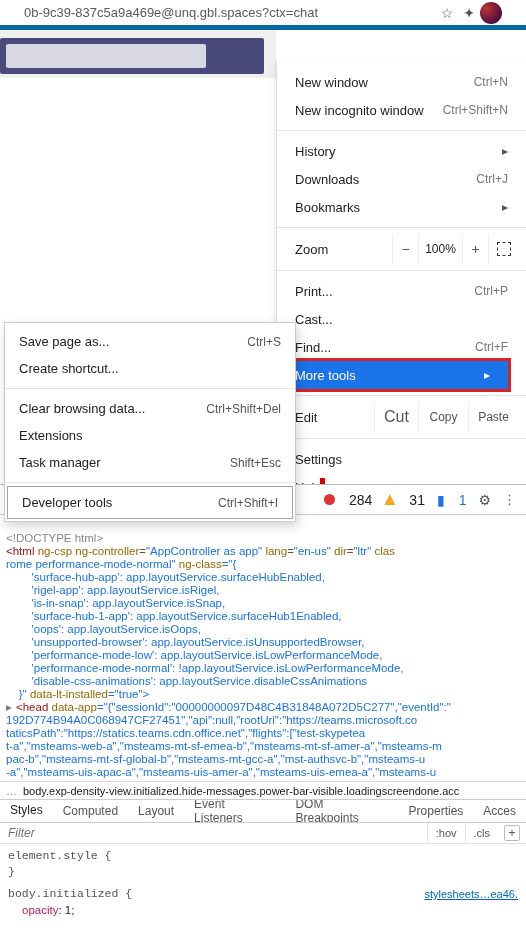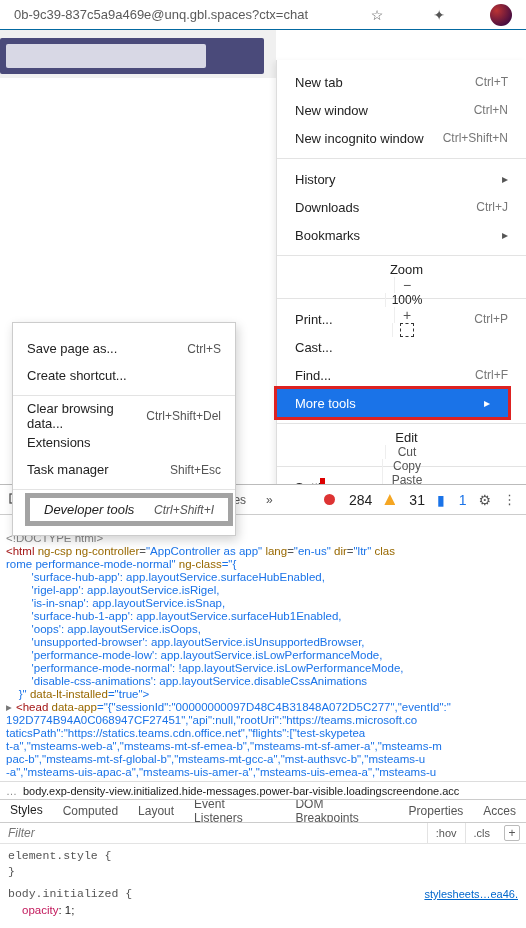--- a/index.html
+++ b/index.html
@@ -1,51 +1,51 @@
 <!DOCTYPE html>
 <html><head>
 <meta charset="utf-8">
 <style>
   * { box-sizing: border-box; margin: 0; padding: 0; font-family: -apple-system, BlinkMacSystemFont, "Segoe UI", Arial, sans-serif; }
   body { width: 526px; height: 928px; background: #fff; overflow: hidden; font-size: 13px; color: #222; }
   .grow { flex: 1; }
   
   
-  .addr-bar { height: 30px; display: flex; align-items: center; padding: 0 14px; border-bottom: 1px solid #0369a1; background:#fff;gap:40px; }
+  .addr-bar { height: 30px; display: flex; align-items: center; padding: 0 24px; border-bottom: 5px solid #0369a1; background:#fff; }
   .addr-text { flex:1; font-size:13px; color:#5a5a5a; white-space:nowrap; overflow:hidden; }
   .addr-icon { width:22px; height:22px; display:flex; align-items:center; justify-content:center; font-size:14px; color:#555; }
   .avatar { width:22px; height:22px; border-radius:50%; background: radial-gradient(circle at 30% 30%, #b33, #204); }
   
   .content-bg { background:#fff; position:relative; }
   .purple-strip { position:absolute; top:0; left:0; width:276px; height:48px; background:#f0f0f0; }
   .purple-strip::before { content:""; position:absolute; left:0; top:8px; width:264px; height:36px; background:#4a4a7a; border-radius:2px; }
   .purple-strip::after { content:""; position:absolute; left:6px; top:14px; width:200px; height:24px; background:#d8d8e5; border-radius:2px; }
   
   
   .menu { position:absolute; top:30px; left:276px; width:250px; background:#fff; border-left:1px solid #ddd; box-shadow:-2px 2px 6px rgba(0,0,0,.08); padding:8px 0; }
   .mi { display:flex; align-items:center; height:28px; padding:0 18px; font-size:13px; color:#222; cursor:default; }
   .mi .lbl { flex:1; }
   .mi .sc { color:#777; font-size:12px; }
   .mi .arw { color:#555; font-size:12px; margin-left:8px; }
   .sep { height:1px; background:#e3e3e3; margin:6px 0; }
   .mi.hl { background:#1a73e8; color:#fff; border:3px solid #d22; margin:-3px 15px -3px -3px; height:34px; }
   .mi.hl .sc, .mi.hl .arw { color:#fff; }
-  .zoom-row { display:flex; align-items:center; height:30px; padding:0 8px 0 18px;flex-direction:column; }
+  .zoom-row { display:flex; align-items:center; height:30px; padding:0 8px 0 18px; }
   .zoom-row .zlbl { flex:1; }
   .zcell { width:26px; text-align:center; color:#555; font-size:14px; border-left:1px solid #eee; height:100%; display:flex; align-items:center; justify-content:center; }
   .zcell.val { width:44px; font-size:12px; color:#222; }
   .zfs { width:30px; }
   .fs-icon { width:14px; height:14px; border:1.5px dashed #333; position:relative; }
   
   
-  .submenu { position:absolute; top:292px; left:12px; width:224px; background:#fff; border:1px solid #ccc; box-shadow:2px 4px 10px rgba(0,0,0,.18); padding:12px 0; z-index:3; }
+  .submenu { position:absolute; top:292px; left:4px; width:292px; background:#fff; border:1px solid #ccc; box-shadow:2px 4px 10px rgba(0,0,0,.18); padding:5px 0; z-index:3; }
   .smi { display:flex; align-items:center; height:27px; padding:0 14px; font-size:13px; color:#222; }
   .smi .lbl { flex:1; }
   .smi .sc { color:#555; font-size:12px; }
-  .smi.boxed { border:5px solid #a3a3a3; margin:-3px 2px -3px 12px; height:33px;font-style:italic; }
+  .smi.boxed { border:1px solid #a3a3a3; margin:-3px 2px -3px 2px; height:33px; }
   
   
   .arrow { position:absolute; left:313px; top:448px; width:20px; height:56px; }
   .arrow .shaft { position:absolute; left:7px; top:0; width:5px; height:40px; background:#d00; }
   .arrow .head { position:absolute; left:0; top:38px; width:0; height:0; border-left:10px solid transparent; border-right:10px solid transparent; border-top:16px solid #d00; }
   
   
   .devtools { position:absolute; top:484px; left:0; width:526px; height:444px; border-top:1px solid #bbb; background:#fff; display:flex; flex-direction:column; }
   .dt-tabs { display:flex; align-items:center; height:30px; border-bottom:1px solid #ccc; padding:0 4px; gap:0; }
   .dt-ic { width:24px; height:24px; display:flex; align-items:center; justify-content:center; color:#555; }
@@ -90,24 +90,20 @@
   <span class="addr-icon">☆</span>
   <span class="addr-icon">✦</span>
   <span class="avatar"></span>
 </div>
 
 <div class="content-bg" style="height:454px; position:relative;">
   <div class="purple-strip"></div>
 
   <div class="menu">
     <div class="mi">
-        <span class="lbl">New tab</span>
-        <span class="sc">Ctrl+T</span>
-      </div>
-    <div class="mi">
         <span class="lbl">New window</span>
         <span class="sc">Ctrl+N</span>
       </div>
     <div class="mi">
         <span class="lbl">New incognito window</span>
         <span class="sc">Ctrl+Shift+N</span>
       </div>
     <div class="sep"></div>
     <div class="mi">
         <span class="lbl">History</span>
@@ -143,21 +139,21 @@
         <span class="lbl">Find...</span>
         <span class="sc">Ctrl+F</span>
       </div>
     <div class="mi hl">
         <span class="lbl">More tools</span>
         <span class="arw">▸</span>
       </div>
     <div class="sep"></div>
     <div class="zoom-row">
       <span class="zlbl">Edit</span>
-      <span class="zcell" style="width:44px;font-size:12px;">Cut</span>
+      <span class="zcell" style="width:44px;font-size:16px;">Cut</span>
       <span class="zcell" style="width:50px;font-size:12px;">Copy</span>
       <span class="zcell" style="width:50px;font-size:12px;">Paste</span>
     </div>
     <div class="sep"></div>
     <div class="mi">
         <span class="lbl">Settings</span>
       </div>
     <div class="mi">
         <span class="lbl">Help</span>
         <span class="arw">▸</span>

